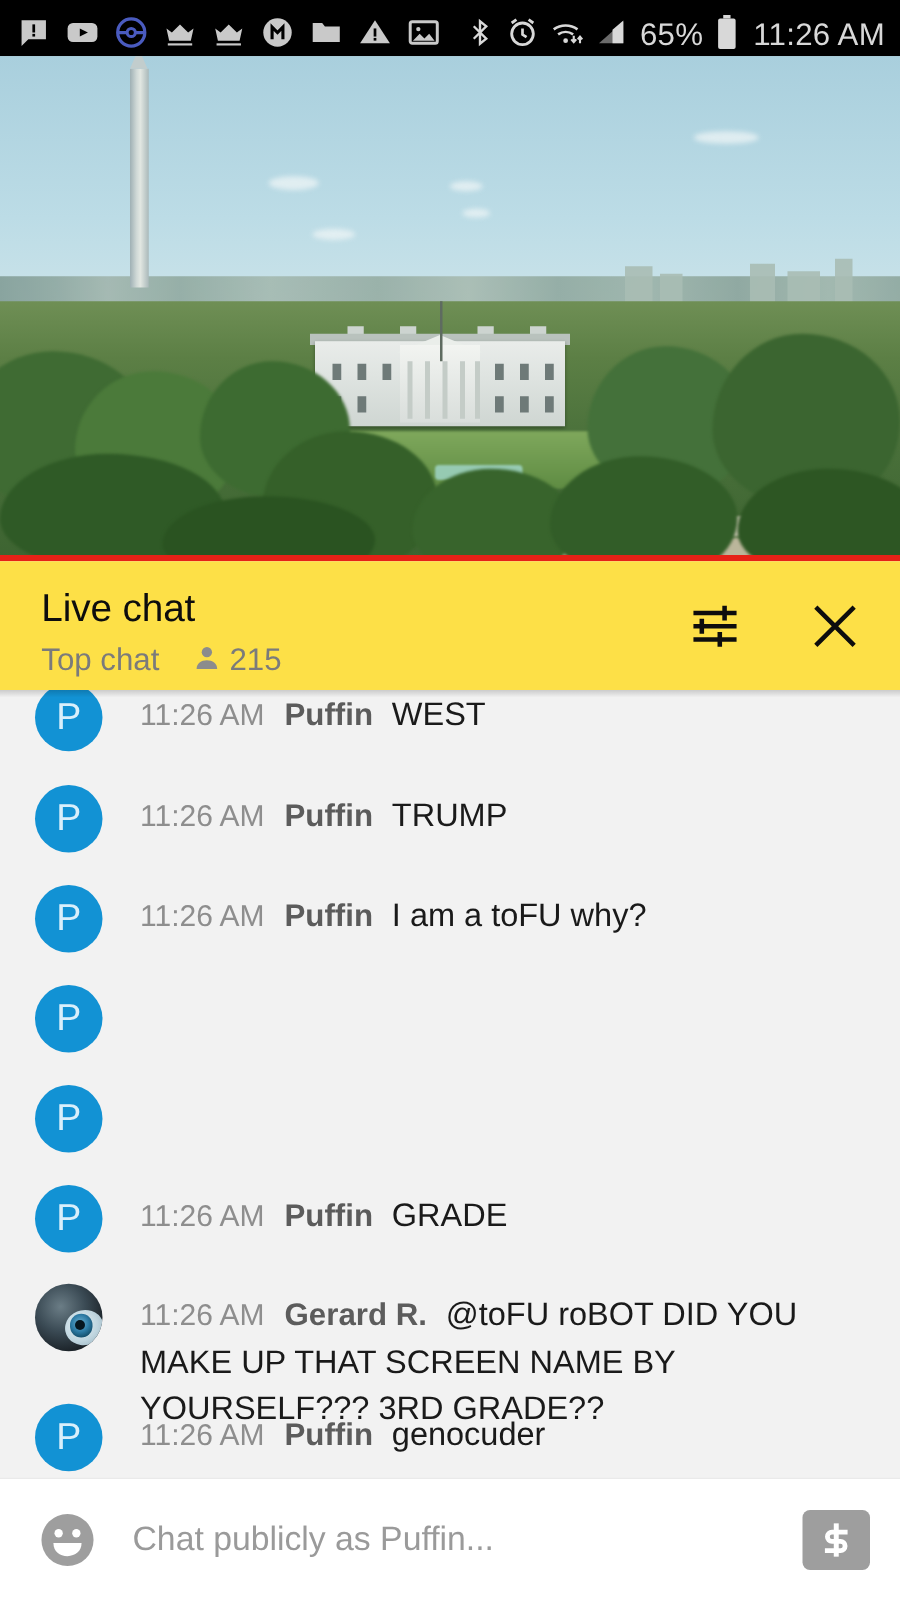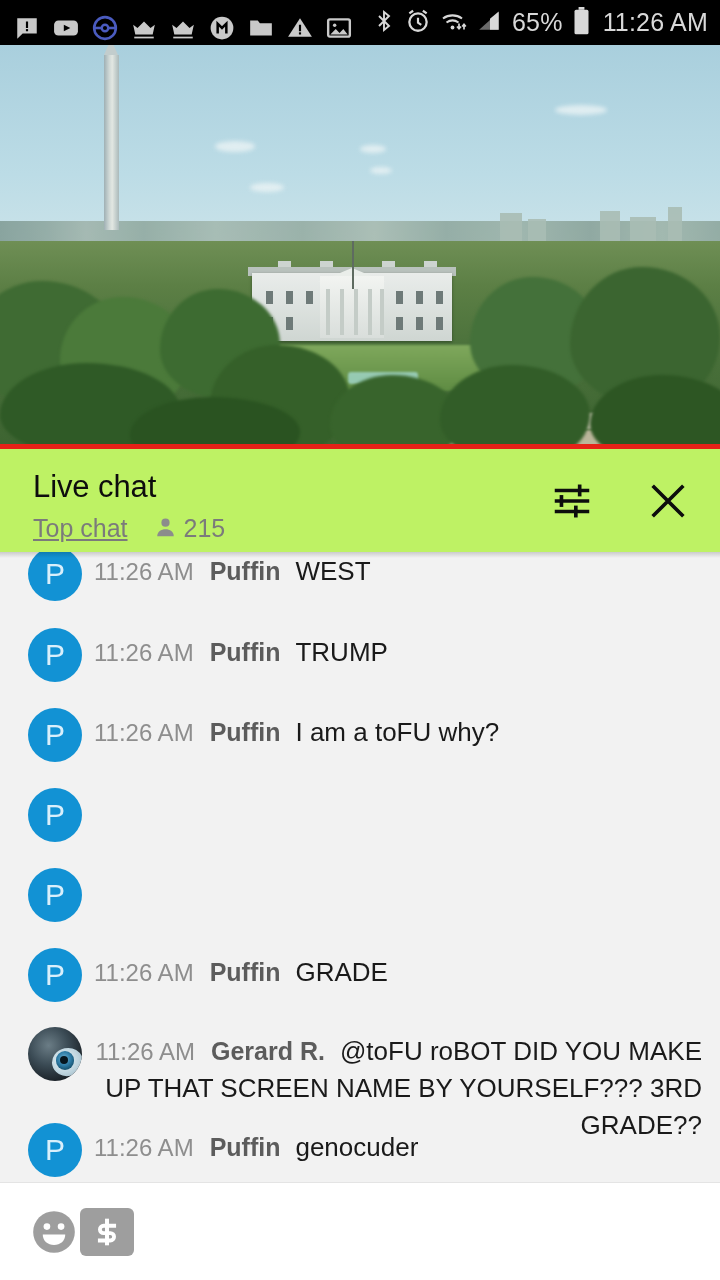--- a/index.html
+++ b/index.html
@@ -9,21 +9,21 @@
     background: #ffffff;
     overflow: hidden;
   }
   #app { position: relative; width: 720px; height: 1280px; }
 
   
   .statusbar {
     position: absolute; top: 0; left: 0;
     width: 720px; height: 45px;
     background: #000000;
-    display: flex; align-items: flex-end;
+    display: flex; align-items: center;
     padding: 12px 12px 0 14px;
   }
   .sb-left { display: flex; align-items: center; gap: 13px; flex: 1; }
   .sb-right { display: flex; align-items: center; gap: 9px; }
   .sb-ico { display: block; }
   .sb-text {
     color: #d8d8d8; font-size: 25px; letter-spacing: 0.2px;
     line-height: 45px; white-space: nowrap;
   }
   .sb-clock { margin-left: 3px; }
@@ -126,30 +126,30 @@
   
   .progress {
     position: absolute; top: 444px; left: 0;
     width: 720px; height: 5px; background: #e62117;
   }
 
   
   .chat-header {
     position: absolute; top: 449px; left: 0;
     width: 720px; height: 103px;
-    background: #bef264;
+    background: #fde047;
     z-index: 5;
   }
   .ch-titles { position: absolute; left: 33px; top: 19px; }
   .ch-title {
     font-size: 31px; color: #0d0d0d; line-height: 38px; letter-spacing: -0.1px;
   }
   .ch-sub-row { display: flex; align-items: center; margin-top: 7px; }
   .ch-sub {
-    font-size: 25px; color: #7b7b7b; line-height: 30px; text-decoration: underline;
+    font-size: 25px; color: #7b7b7b; line-height: 30px;
   }
   .ch-viewer-wrap { display: flex; align-items: flex-end; margin-left: 26px; }
   .ch-count {
     font-size: 25px; color: #7b7b7b; line-height: 30px; margin-left: 7px;
   }
   .ch-actions {
     position: absolute; right: 28px; top: 28px;
     display: flex; align-items: center; gap: 48px;
   }
   .ch-btn {
@@ -196,21 +196,21 @@
   .eye-iris {
     position: absolute; left: 52%; top: 45%; width: 34%; height: 34%;
     border-radius: 50%;
     background: radial-gradient(circle at 45% 40%, #6fb3d4 0%, #2d7ba5 45%, #124964 80%, #0a2b3c 100%);
   }
   .eye-pupil {
     position: absolute; left: 60%; top: 53%; width: 15%; height: 15%;
     border-radius: 50%; background: #06161f;
   }
   .msg-body {
-    margin-left: 12px; padding-top: 6px;
+    margin-left: 30px; padding-top: 6px;
     font-size: 0; line-height: 0;
   }
   .m-time {
     font-size: 24px; color: #8e8e8e; line-height: 37px;
     display: inline; vertical-align: baseline;
   }
   .m-author {
     font-size: 25px; color: #5c5c5c; font-weight: bold;
     line-height: 37px; display: inline; margin-left: 16px;
     vertical-align: baseline;
@@ -491,21 +491,21 @@
 
     <div class="msg" style="top:396px;">
       <div class="avatar">
           <span>P</span>
         </div>
       <div class="msg-body">
         <span class="m-time">11:26 AM</span><span class="m-author">Puffin</span><span class="m-text">GRADE</span>
       </div>
     </div>
 
-    <div class="msg" style="top:475px;text-align:right;">
+    <div class="msg" style="top:475px;">
       <div class="avatar-eye">
         <div class="eye-white"></div>
         <div class="eye-iris"></div>
         <div class="eye-pupil"></div>
       </div>
       <div class="msg-body">
         <span class="m-time">11:26 AM</span><span class="m-author">Gerard R.</span><span class="m-text">@toFU roBOT DID YOU MAKE UP THAT SCREEN NAME BY YOURSELF??? 3RD GRADE??</span>
       </div>
     </div>
 
@@ -521,20 +521,21 @@
 
   <div class="input-bar">
     <div class="emoji-btn">
       <svg width="50" height="50" viewBox="0 0 24 24">
         <circle cx="12" cy="12" r="10" fill="#9e9e9e"></circle>
         <circle cx="8.6" cy="9.4" r="1.6" fill="#ffffff"></circle>
         <circle cx="15.4" cy="9.4" r="1.6" fill="#ffffff"></circle>
         <path d="M6.6 13.2h10.8c0 3.1-2.4 5-5.4 5s-5.4-1.9-5.4-5z" fill="#ffffff"></path>
       </svg>
     </div>
+    <input class="chat-input" type="text" placeholder="Chat publicly as Puffin..." style="">
     <div class="superchat-btn">
       <svg width="34" height="34" viewBox="0 0 24 24">
         <rect x="10.6" y="2.6" width="2.8" height="18.8" fill="#ffffff"></rect>
         <path d="M18.4 7.6H9.6a2.6 2.6 0 0 0 0 5.2h4.8a2.6 2.6 0 0 1 0 5.2H5.6" fill="none" stroke="#ffffff" stroke-width="2.7"></path>
       </svg>
     </div>
   </div>
 
 </div>
 

